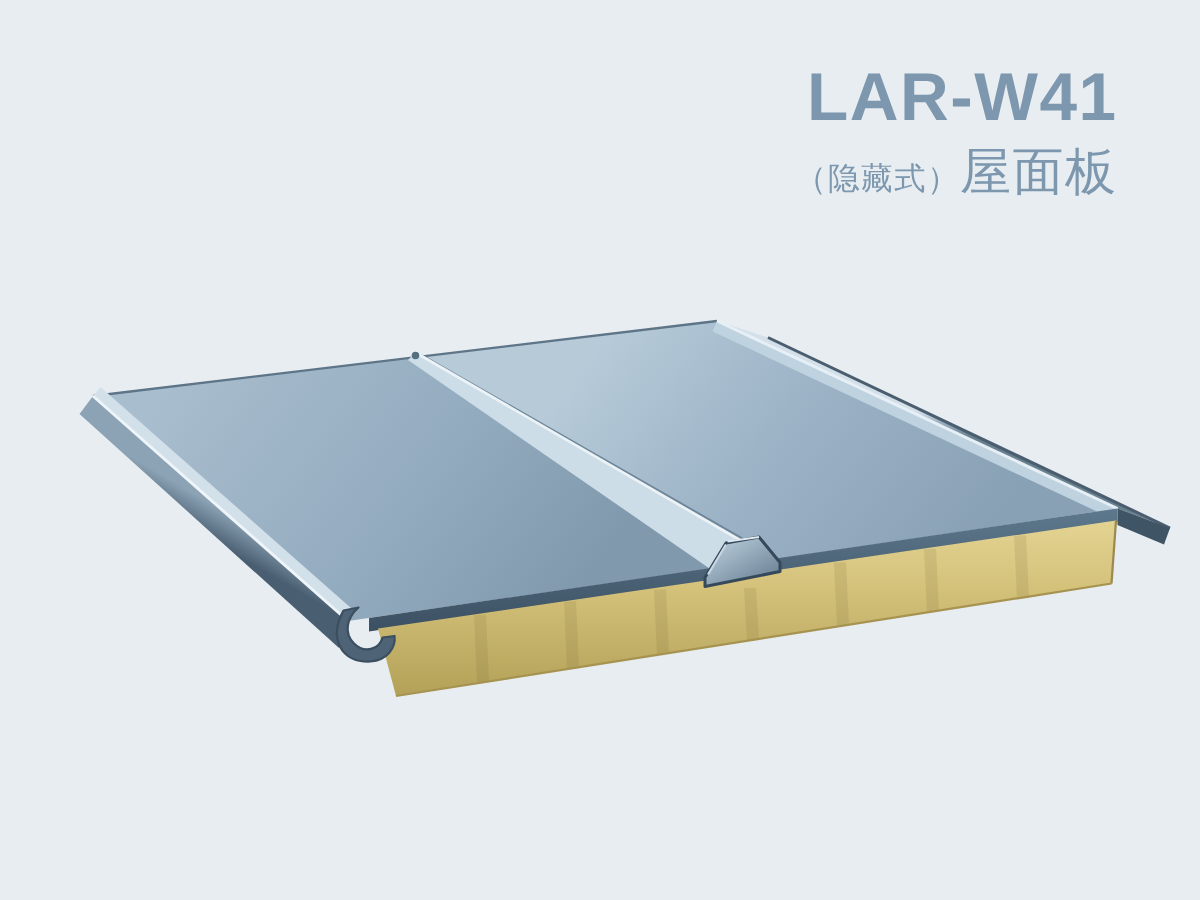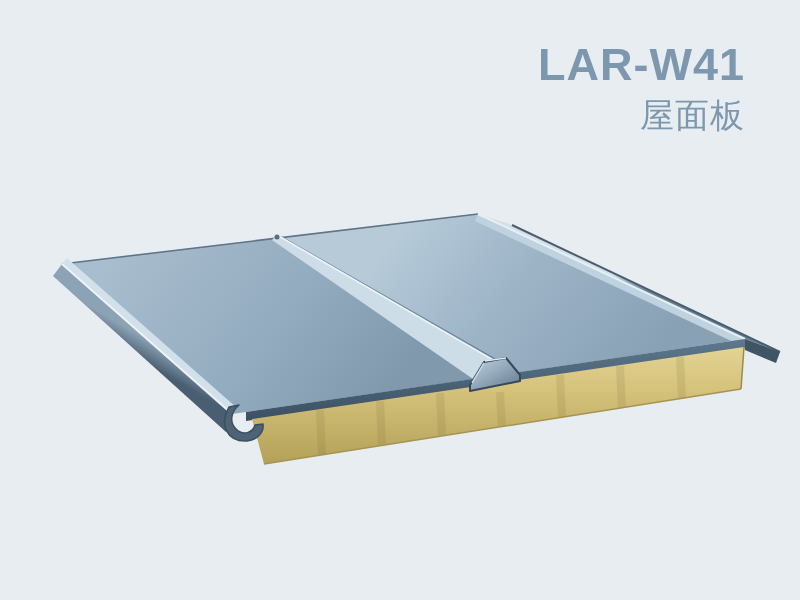--- a/index.html
+++ b/index.html
@@ -140,17 +140,18 @@
       <polyline points="485,361 506,358" fill="none" stroke="#dfe9f1" stroke-width="1.5"></polyline>
     </g>
 
     <path d="M 229,407 C 219,425 227,442 247,441 C 258,440 264,432 263,424
              L 255,425 C 253,433 243,436 236,429 C 229,422 231,412 239,405 Z" fill="#4e6375" stroke="#3b4f60" stroke-width="1.5" stroke-linejoin="round"></path>
   </svg>
 
   <div class="header">
     <div class="title">LAR-W41</div>
     <div class="subtitle">
+      <span class="sub-prefix">（隐藏式）</span>
       <span class="sub-main">屋面板</span>
     </div>
   </div>
 
 </div>
 
 </body></html>

